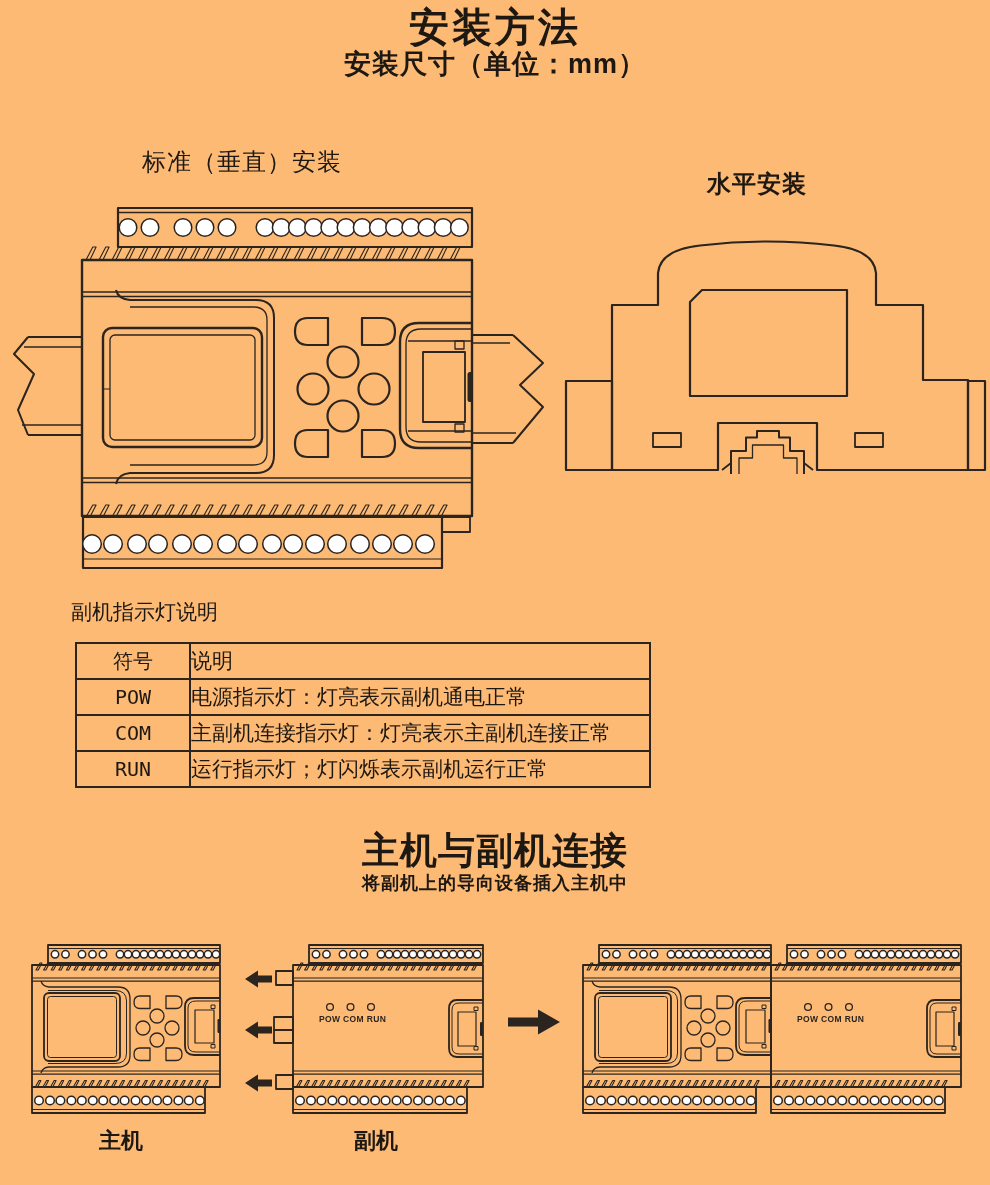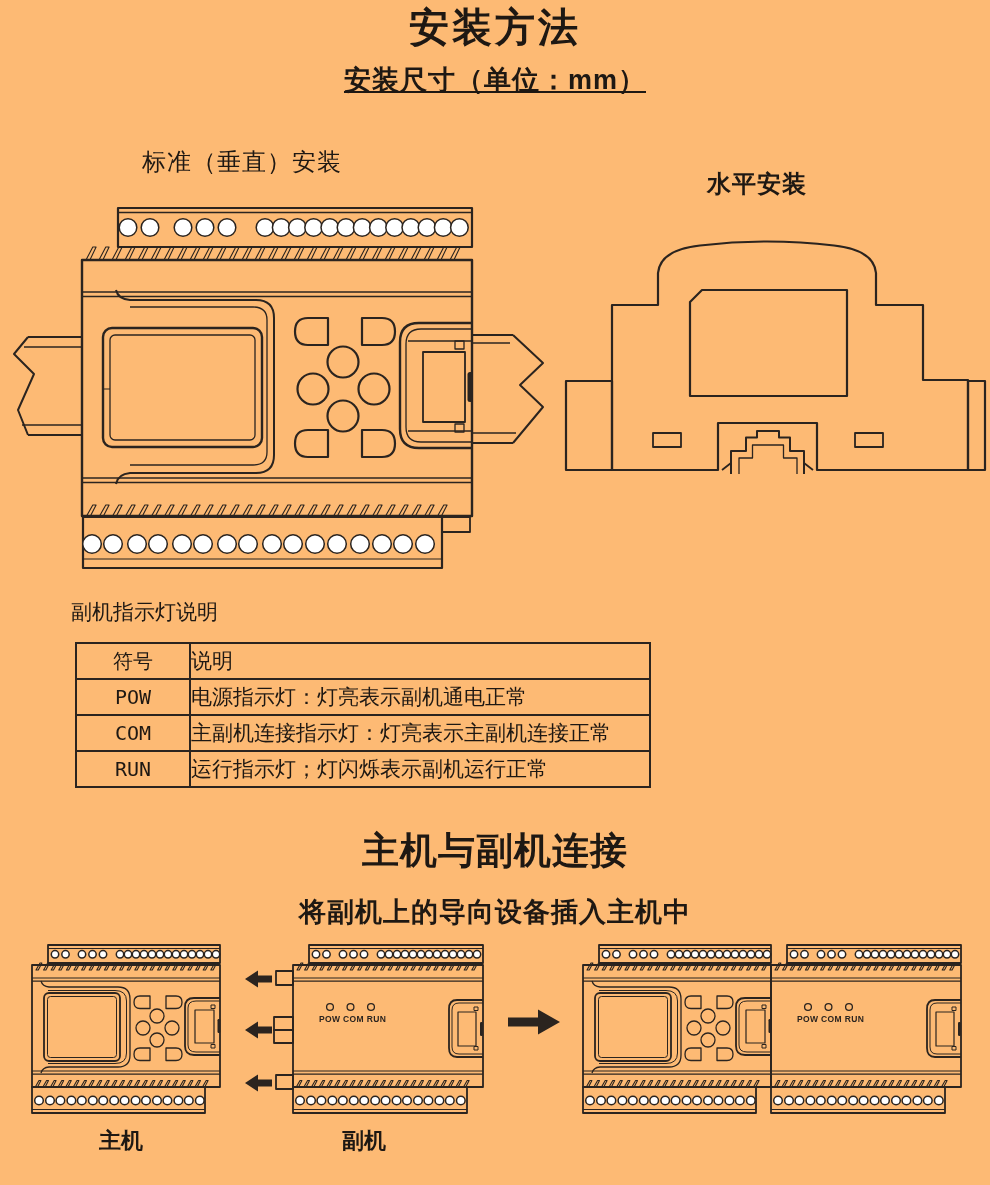--- a/index.html
+++ b/index.html
@@ -2,29 +2,29 @@
 <html style="--line: #2b241f; --text: #1e1813;"><head>
 <meta charset="utf-8">
 <style>
   :root{ --line:#2b241f; --text:#1e1813; }
   html,body{margin:0;padding:0;background:#ffffff;}
   .page{position:relative;width:990px;height:1185px;background:#fdba74;overflow:hidden;
         font-family:"Liberation Sans",sans-serif;color:var(--text);}
   .abs{position:absolute;}
   .ctr{left:0;width:990px;text-align:center;}
   .h1{top:0px;font-size:40px;font-weight:700;letter-spacing:3px;}
-  .h2{top:62px;font-size:27px;font-weight:700;letter-spacing:1px;text-decoration:underline;}
+  .h2{top:46px;font-size:27px;font-weight:700;letter-spacing:1px;}
   .lblV{left:142px;top:146px;font-size:24px;font-weight:400;letter-spacing:1px;}
   .lblH{left:707px;top:168px;font-size:24px;font-weight:600;letter-spacing:1px;}
   .secHead{left:71px;top:598px;font-size:21px;font-weight:500;}
   .connT{top:826px;font-size:37px;font-weight:700;letter-spacing:1px;}
-  .connS{top:894px;font-size:27px;font-weight:700;letter-spacing:1px;}
+  .connS{top:871px;font-size:18px;font-weight:700;letter-spacing:1px;}
   .unitLbl{top:1126px;font-size:22px;font-weight:700;
            font-family:"Liberation Serif","DejaVu Serif",serif;}
-  .uMain{left:99px;} .uSub{left:342px;}
+  .uMain{left:99px;} .uSub{left:354px;}
 
   table.ind{position:absolute;left:75px;top:642px;width:576px;border-collapse:collapse;
             font-size:21px;color:var(--text);}
   table.ind td{border:2px solid var(--line);height:34px;padding:0;}
   table.ind td.sym{width:112px;text-align:center;
             font-family:"DejaVu Sans Mono","Liberation Mono",monospace;font-size:20px;}
   table.ind td.des{text-align:left;}
 
   svg.art{position:absolute;left:0;top:0;}
   .art path,.art rect,.art line,.art circle,.art polyline{

